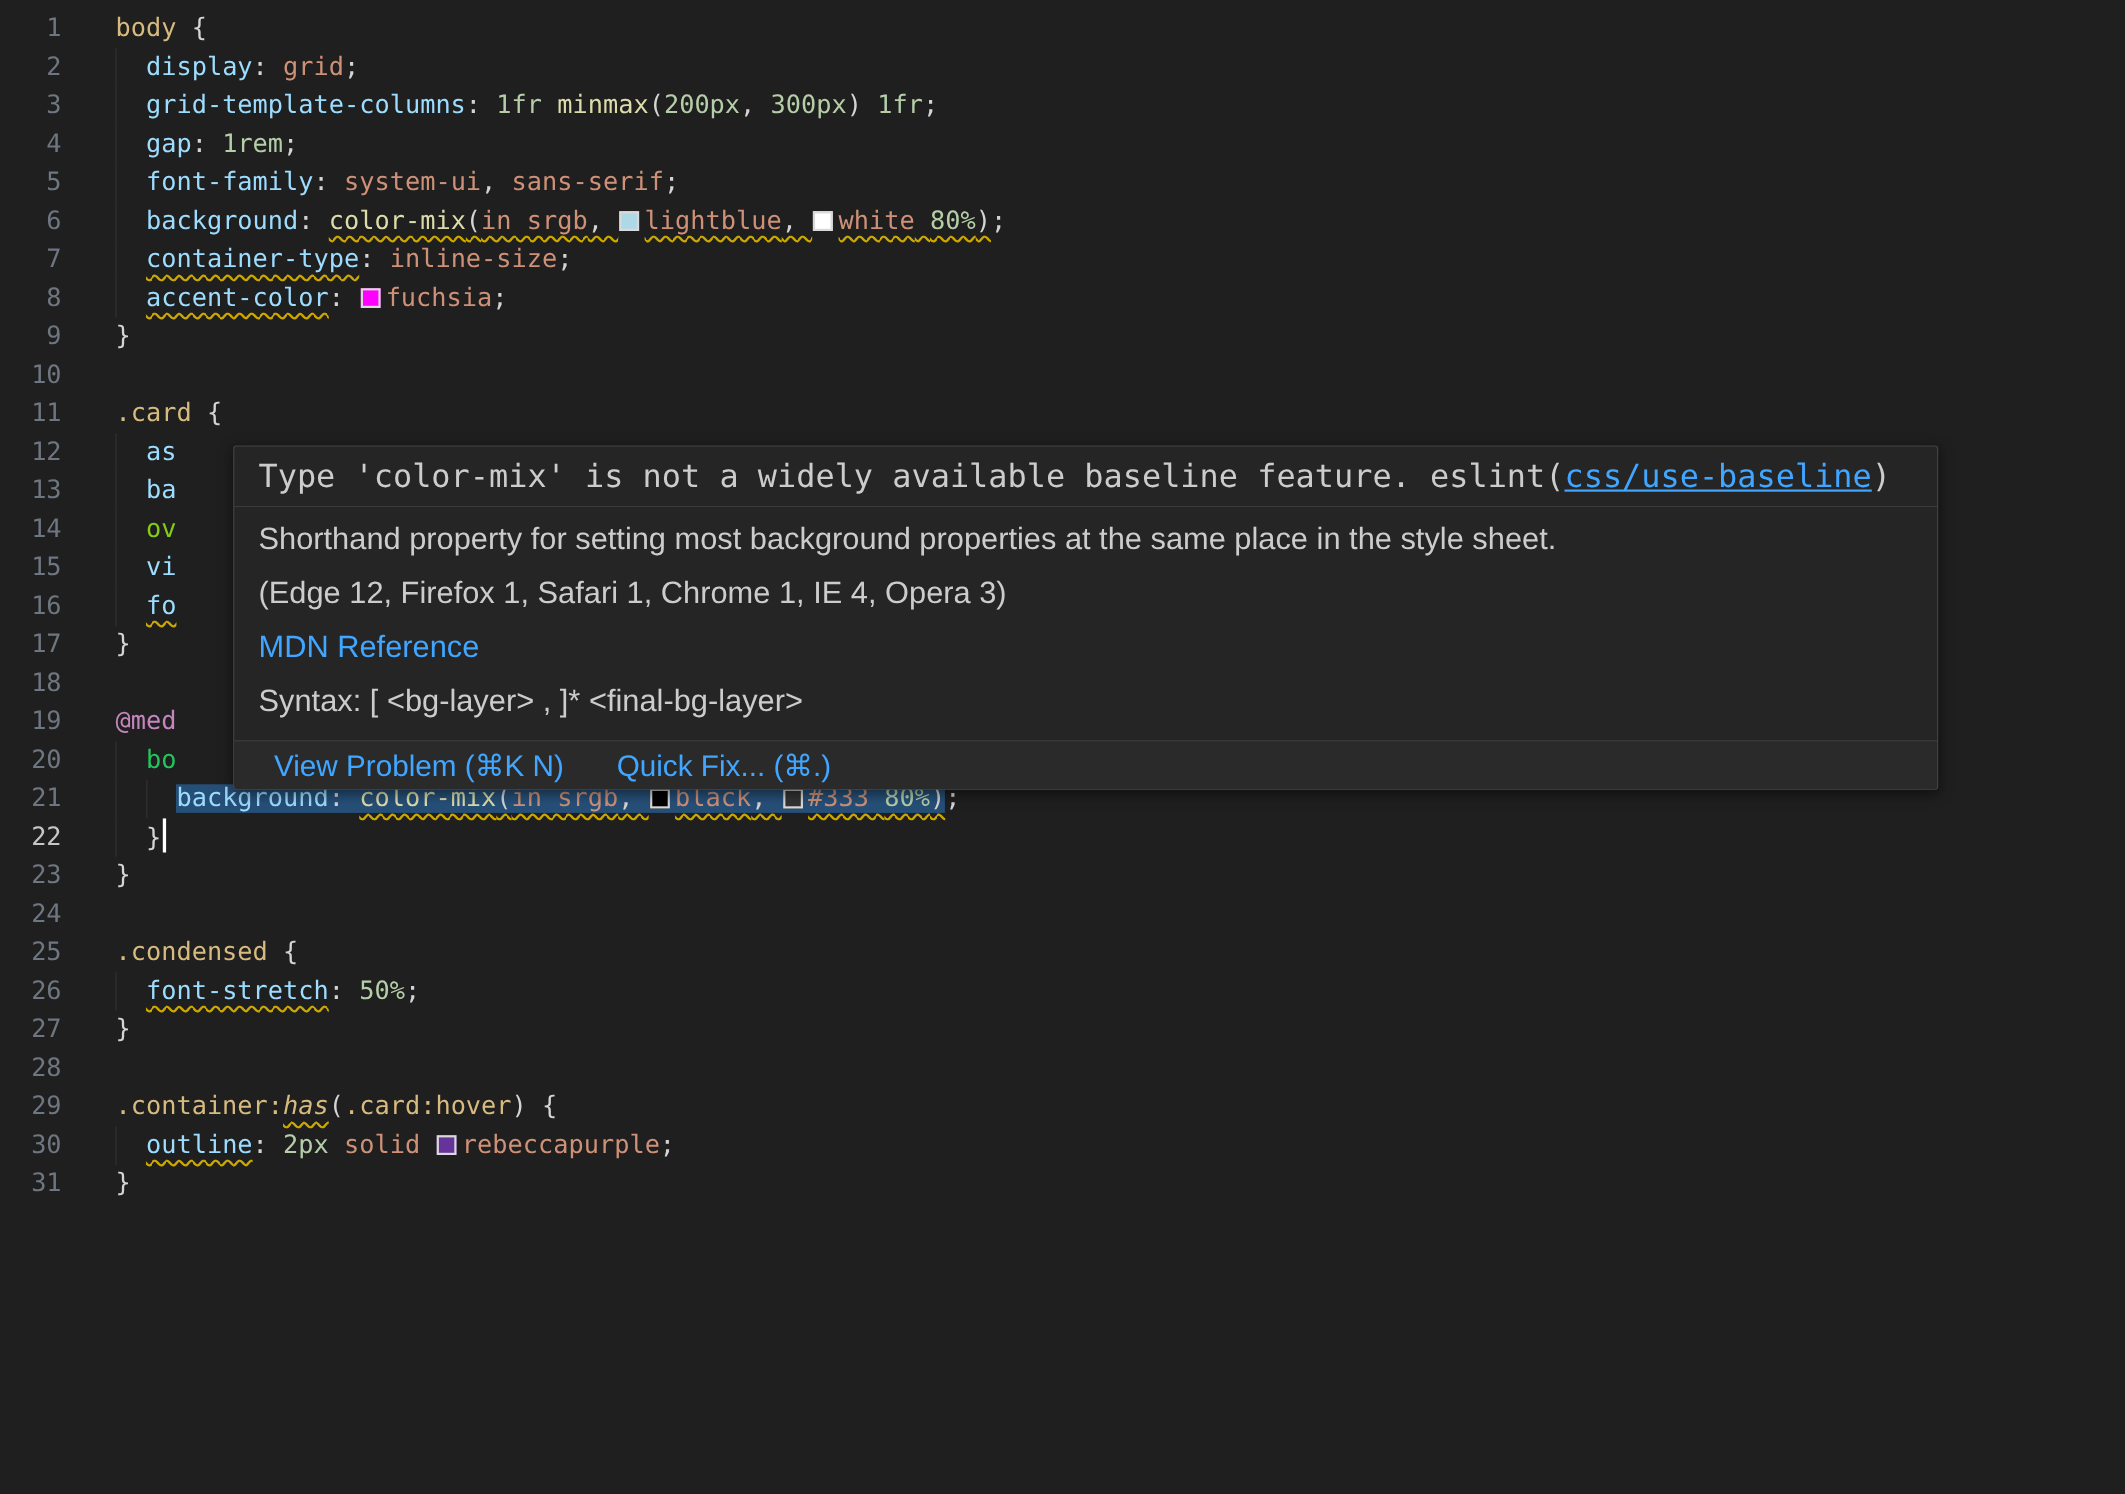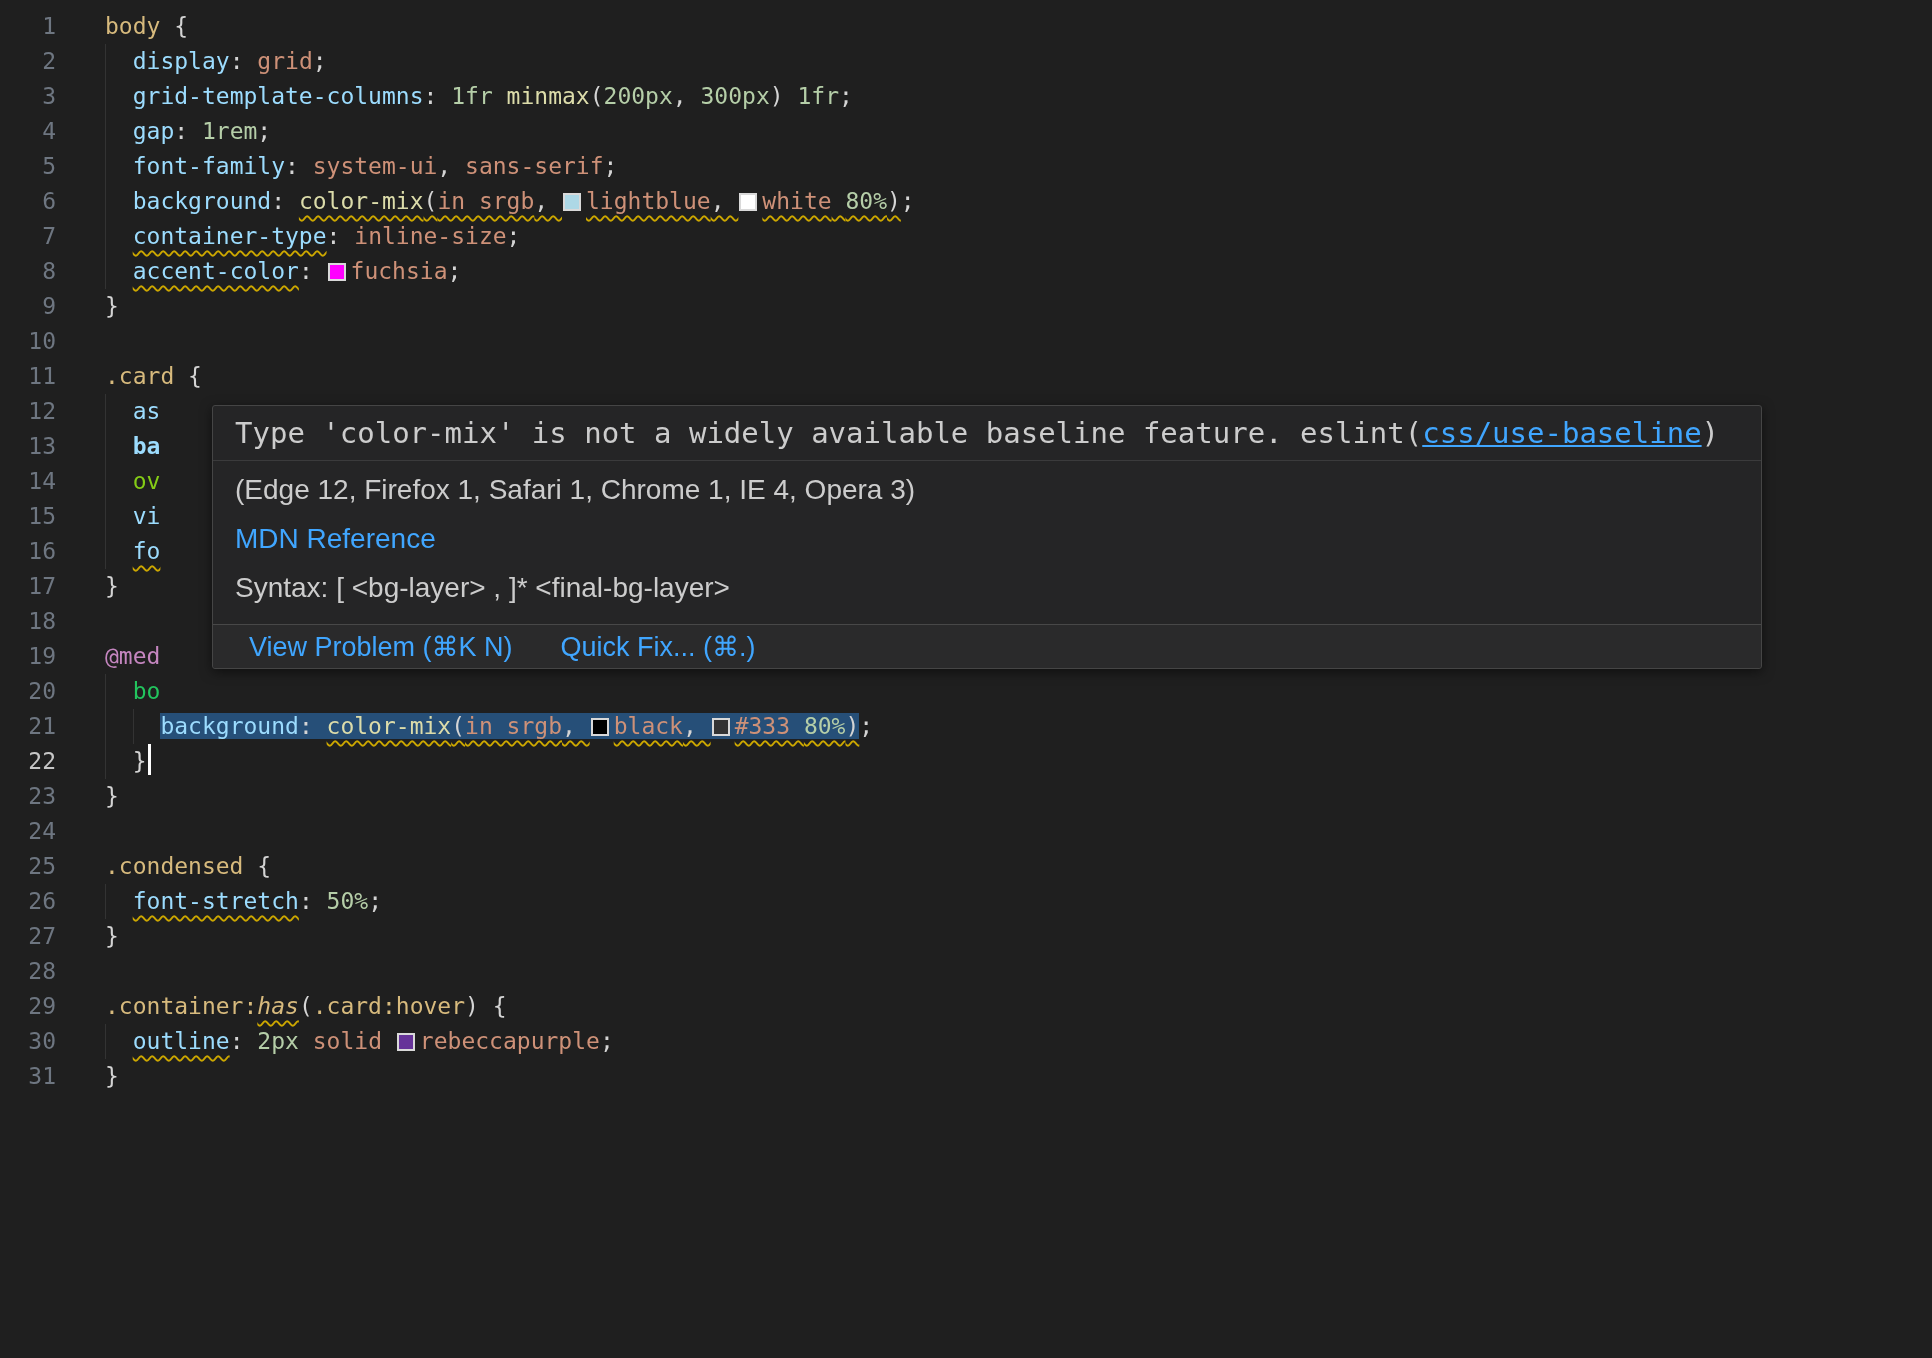--- a/index.html
+++ b/index.html
@@ -113,21 +113,21 @@
       <div class="code-line"><span class="indent-guide" style="left: 0ch;"></span><span>  </span><span style="color: rgb(156, 220, 254);">grid-template-columns</span><span style="color: rgb(212, 212, 212);">: </span><span style="color: rgb(181, 206, 168);">1fr</span><span style="color: rgb(212, 212, 212);"> </span><span style="color: rgb(220, 220, 170);">minmax</span><span style="color: rgb(212, 212, 212);">(</span><span style="color: rgb(181, 206, 168);">200px</span><span style="color: rgb(212, 212, 212);">, </span><span style="color: rgb(181, 206, 168);">300px</span><span style="color: rgb(212, 212, 212);">) </span><span style="color: rgb(181, 206, 168);">1fr</span><span style="color: rgb(212, 212, 212);">;</span></div>
       <div class="code-line"><span class="indent-guide" style="left: 0ch;"></span><span>  </span><span style="color: rgb(156, 220, 254);">gap</span><span style="color: rgb(212, 212, 212);">: </span><span style="color: rgb(181, 206, 168);">1rem</span><span style="color: rgb(212, 212, 212);">;</span></div>
       <div class="code-line"><span class="indent-guide" style="left: 0ch;"></span><span>  </span><span style="color: rgb(156, 220, 254);">font-family</span><span style="color: rgb(212, 212, 212);">: </span><span style="color: rgb(206, 145, 120);">system-ui</span><span style="color: rgb(212, 212, 212);">, </span><span style="color: rgb(206, 145, 120);">sans-serif</span><span style="color: rgb(212, 212, 212);">;</span></div>
       <div class="code-line"><span class="indent-guide" style="left: 0ch;"></span><span>  </span><span style="color: rgb(156, 220, 254);">background</span><span style="color: rgb(212, 212, 212);">: </span><span class="squiggle" style="color: rgb(220, 220, 170);">color-mix</span><span class="squiggle" style="color: rgb(212, 212, 212);">(</span><span class="squiggle" style="color: rgb(206, 145, 120);">in srgb</span><span class="squiggle" style="color: rgb(212, 212, 212);">, </span><span class="swatch" style="background: rgb(173, 216, 230);"></span><span class="squiggle" style="color: rgb(206, 145, 120);">lightblue</span><span class="squiggle" style="color: rgb(212, 212, 212);">, </span><span class="swatch" style="background: rgb(255, 255, 255);"></span><span class="squiggle" style="color: rgb(206, 145, 120);">white</span><span class="squiggle" style="color: rgb(212, 212, 212);"> </span><span class="squiggle" style="color: rgb(181, 206, 168);">80%</span><span class="squiggle" style="color: rgb(212, 212, 212);">)</span><span style="color: rgb(212, 212, 212);">;</span></div>
       <div class="code-line"><span class="indent-guide" style="left: 0ch;"></span><span>  </span><span class="squiggle" style="color: rgb(156, 220, 254);">container-type</span><span style="color: rgb(212, 212, 212);">: </span><span style="color: rgb(206, 145, 120);">inline-size</span><span style="color: rgb(212, 212, 212);">;</span></div>
       <div class="code-line"><span class="indent-guide" style="left: 0ch;"></span><span>  </span><span class="squiggle" style="color: rgb(156, 220, 254);">accent-color</span><span style="color: rgb(212, 212, 212);">: </span><span class="swatch" style="background: rgb(255, 0, 255);"></span><span style="color: rgb(206, 145, 120);">fuchsia</span><span style="color: rgb(212, 212, 212);">;</span></div>
       <div class="code-line"><span style="color: rgb(212, 212, 212);">}</span></div>
       <div class="code-line"></div>
       <div class="code-line"><span style="color: rgb(215, 186, 125);">.card</span><span style="color: rgb(212, 212, 212);"> {</span></div>
       <div class="code-line"><span class="indent-guide" style="left: 0ch;"></span><span>  </span><span style="color: rgb(156, 220, 254);">as</span></div>
-      <div class="code-line"><span class="indent-guide" style="left: 0ch;"></span><span>  </span><span style="color: rgb(156, 220, 254); font-weight: bold;">ba</span></div>
+      <div class="code-line"><span class="indent-guide" style="left: 0ch;"></span><span>  </span><span style="color: rgb(156, 220, 254);">ba</span></div>
       <div class="code-line"><span class="indent-guide" style="left: 0ch;"></span><span>  </span><span style="color: #84cc16; margin-top: 48px;">ov</span></div>
       <div class="code-line"><span class="indent-guide" style="left: 0ch;"></span><span>  </span><span style="color: rgb(156, 220, 254);">vi</span></div>
       <div class="code-line"><span class="indent-guide" style="left: 0ch;"></span><span>  </span><span class="squiggle" style="color: rgb(156, 220, 254);">fo</span></div>
       <div class="code-line"><span style="color: rgb(212, 212, 212);">}</span></div>
       <div class="code-line"></div>
       <div class="code-line"><span style="color: rgb(197, 134, 192);">@med</span></div>
       <div class="code-line"><span class="indent-guide" style="left: 0ch;"></span><span>  </span><span style="color: #22c55e; margin-top: 11px;">bo</span></div>
       <div class="code-line"><span class="indent-guide" style="left: 0ch;"></span><span class="indent-guide" style="left: 2ch;"></span><span>    </span><span class="selection-run"><span style="color: rgb(156, 220, 254);">background</span><span style="color: rgb(212, 212, 212);">: </span><span class="squiggle" style="color: rgb(220, 220, 170);">color-mix</span><span class="squiggle" style="color: rgb(212, 212, 212);">(</span><span class="squiggle" style="color: rgb(206, 145, 120);">in srgb</span><span class="squiggle" style="color: rgb(212, 212, 212);">, </span><span class="swatch" style="background: rgb(0, 0, 0);"></span><span class="squiggle" style="color: rgb(206, 145, 120);">black</span><span class="squiggle" style="color: rgb(212, 212, 212);">, </span><span class="swatch" style="background: rgb(51, 51, 51);"></span><span class="squiggle" style="color: rgb(206, 145, 120);">#333</span><span class="squiggle" style="color: rgb(212, 212, 212);"> </span><span class="squiggle" style="color: rgb(181, 206, 168);">80%</span><span class="squiggle" style="color: rgb(212, 212, 212);">)</span></span><span style="color: rgb(212, 212, 212);">;</span></div>
       <div class="code-line"><span class="indent-guide" style="left: 0ch;"></span><span>  </span><span style="color: rgb(212, 212, 212);">}</span><span class="cursor"></span></div>
       <div class="code-line"><span style="color: rgb(212, 212, 212);">}</span></div>
@@ -137,20 +137,21 @@
       <div class="code-line"><span style="color: rgb(212, 212, 212);">}</span></div>
       <div class="code-line"></div>
       <div class="code-line"><span style="color: rgb(215, 186, 125);">.container:</span><span class="squiggle" style="color: rgb(215, 186, 125); font-style: italic;">has</span><span style="color: rgb(212, 212, 212);">(</span><span style="color: rgb(215, 186, 125);">.card:hover</span><span style="color: rgb(212, 212, 212);">) {</span></div>
       <div class="code-line"><span class="indent-guide" style="left: 0ch;"></span><span>  </span><span class="squiggle" style="color: rgb(156, 220, 254);">outline</span><span style="color: rgb(212, 212, 212);">: </span><span style="color: rgb(181, 206, 168);">2px</span><span style="color: rgb(212, 212, 212);"> </span><span style="color: rgb(206, 145, 120);">solid</span><span style="color: rgb(212, 212, 212);"> </span><span class="swatch" style="background: rgb(102, 51, 153);"></span><span style="color: rgb(206, 145, 120);">rebeccapurple</span><span style="color: rgb(212, 212, 212);">;</span></div>
       <div class="code-line"><span style="color: rgb(212, 212, 212);">}</span></div>
     </div>
 
   <div class="hover-widget">
     <div class="hover-diagnostic"><span>Type 'color-mix' is not a widely available baseline feature. </span><span>eslint(</span><a class="link underlined">css/use-baseline</a><span>)</span></div>
     <div class="hover-docs">
+      <p>Shorthand property for setting most background properties at the same place in the style sheet.</p>
       <p>(Edge 12, Firefox 1, Safari 1, Chrome 1, IE 4, Opera 3)</p>
       <p><a class="link">MDN Reference</a></p>
       <p>Syntax: [ &lt;bg-layer&gt; , ]* &lt;final-bg-layer&gt;</p>
     </div>
     <div class="hover-status">
       <a class="link">View Problem (⌘K N)</a>
       <a class="link">Quick Fix... (⌘.)</a>
     </div>
   </div>
 </div>

